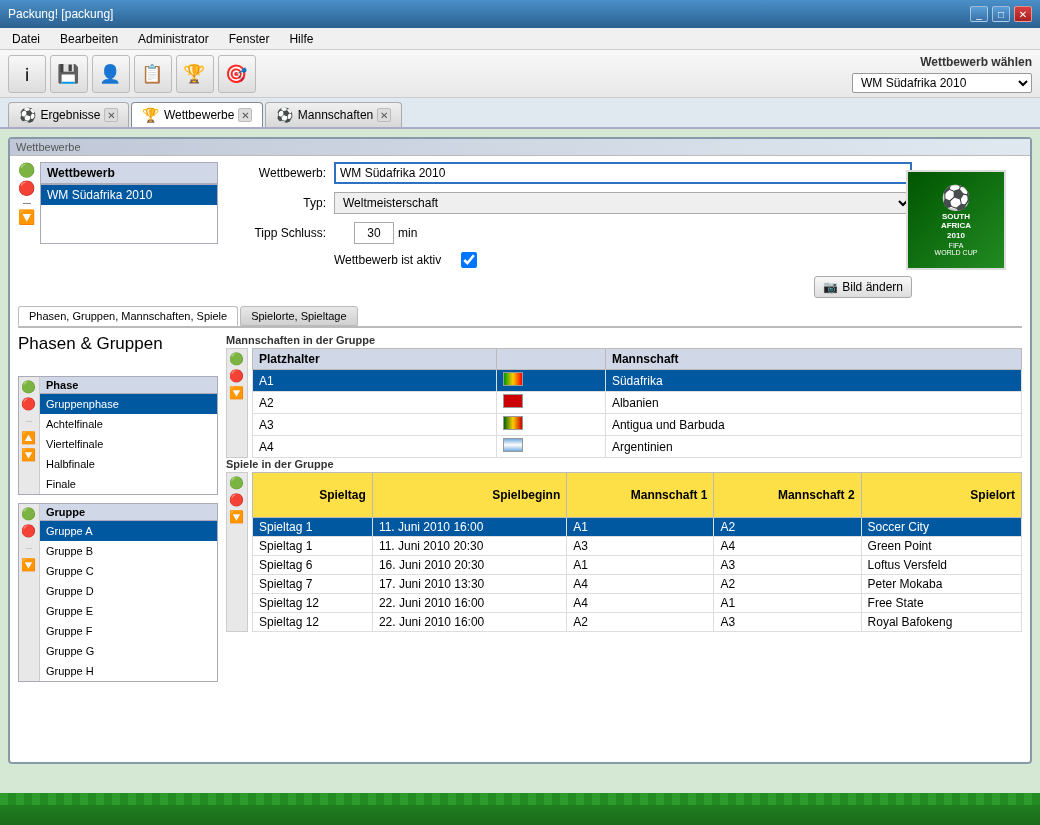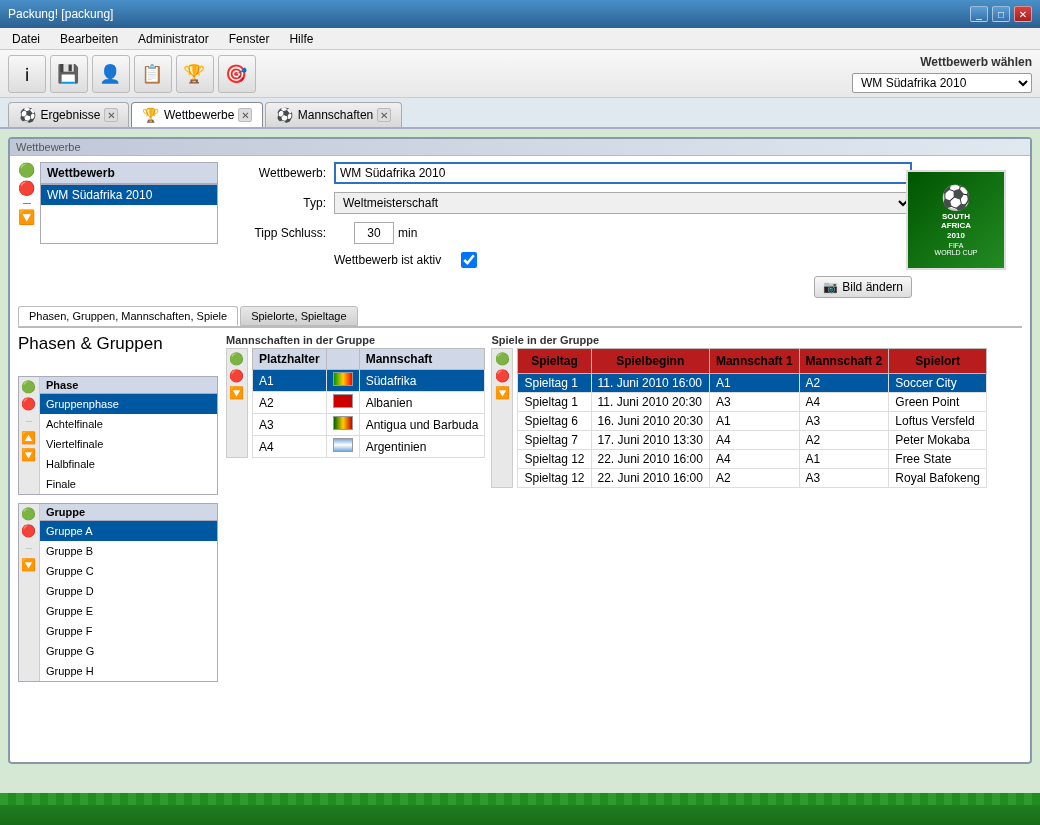--- a/index.html
+++ b/index.html
@@ -165,43 +165,43 @@
     .section-box { border: 1px solid #aab; background: white; }
     .section-box-inner { display: flex; }
     .section-icons { display: flex; flex-direction: column; gap: 1px; padding: 2px; background: #e8e8e8; border-right: 1px solid #ccc; }
     .section-icon { font-size: 12px; cursor: pointer; width: 16px; height: 16px; display: flex; align-items: center; justify-content: center; }
     .section-list { flex: 1; }
     .section-header { background: #d0d8e8; padding: 2px 6px; font-weight: bold; font-size: 11px; border-bottom: 1px solid #aab; }
     .section-item { padding: 4px 6px; cursor: pointer; font-size: 11px; }
     .section-item.selected { background: #0058a0; color: white; }
 
     
-    #right-panel { flex: 1; display: flex; gap: 6px; }
+    #right-panel { flex: 1; display: flex; flex-direction: column; }
 
     
     .group-table { width: 100%; border-collapse: collapse; font-size: 11px; }
     .group-table th {
       background: #d0d8e8; border: 1px solid #bbb;
       padding: 3px 6px; text-align: left; font-weight: bold;
     }
     .group-table td { border: 1px solid #ddd; padding: 2px 6px; }
     .group-table tr.selected td { background: #0058a0; color: white; }
 
     .flag-icon { display: inline-block; width: 20px; height: 14px; background: #ccc; border: 1px solid #999; font-size: 8px; }
     .flag-za { background: linear-gradient(to right, #009900, #ffcc00, #ff0000); }
     .flag-al { background: linear-gradient(to bottom, #cc0000, #cc0000); }
     .flag-ag { background: linear-gradient(to right, #006600, #ffcc00, #cc0000); }
     .flag-ar { background: linear-gradient(to bottom, #74acdf, white, #74acdf); }
 
     .sub-section-title { font-weight: bold; font-size: 11px; margin-bottom: 2px; color: #333; }
 
     .games-table { width: 100%; border-collapse: collapse; font-size: 11px; }
     .games-table th {
-      background: #b91c1c; border: 1px solid #bbb;
-      padding: 5px 6px; text-align: center; font-weight: bold;
+      background: #fde047; border: 1px solid #bbb;
+      padding: 15px 6px; text-align: right; font-weight: bold;
     }
     .games-table td { border: 1px solid #ddd; padding: 2px 6px; }
     .games-table tr.selected td { background: #0058a0; color: white; }
 
     
     .form-checkbox { width: 16px; height: 16px; }
 
     
     .bild-btn {
       background: linear-gradient(to bottom, #f8f8f8, #ddd);

